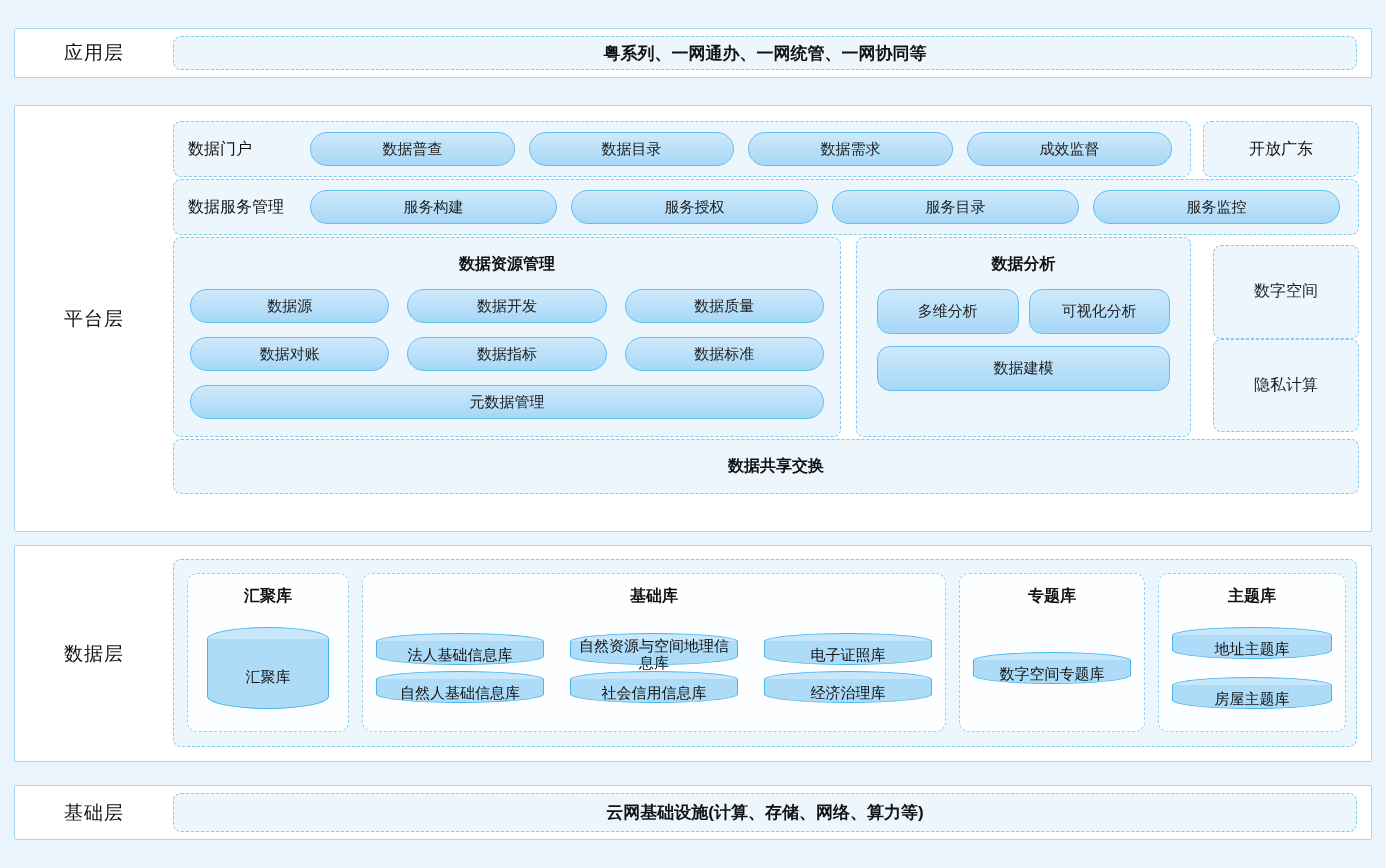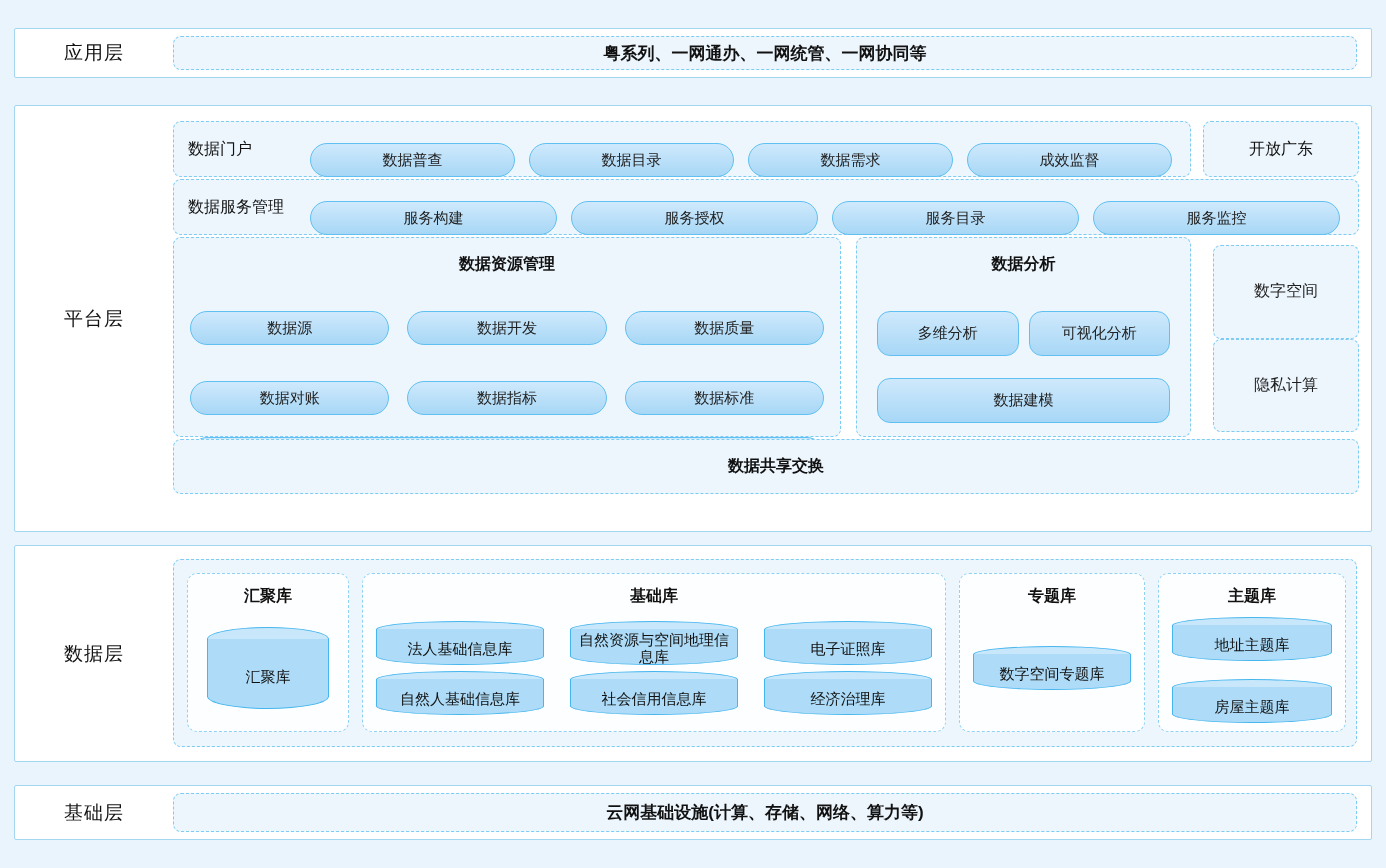--- a/index.html
+++ b/index.html
@@ -54,21 +54,20 @@
   .row-label{width:122px;flex:0 0 122px;font-size:16px;color:#111;}
   .pills{flex:1;display:flex;gap:14px;}
   .pill{
     flex:1;height:34px;
     display:flex;align-items:center;justify-content:center;
     background:linear-gradient(180deg,#cfe9fc 0%,#a7d7f6 100%);
     border:1.5px solid #5fc0f1;
     border-radius:17px;
     font-size:15px;color:#222;
     box-sizing:border-box;
-    margin-top:22px;
   }
   .side-box{
     width:156px;flex:0 0 156px;
     display:flex;align-items:center;justify-content:center;
     font-size:16px;color:#111;
   }
   .p-row3{display:flex;height:200px;flex:0 0 200px;}
   .resource-box{width:668px;flex:0 0 668px;padding:16px 16px 0;margin-right:15px;}
   .box-title{text-align:center;font-size:16px;font-weight:600;color:#111;margin-bottom:14px;}
   .grid3{display:grid;grid-template-columns:1fr 1fr 1fr;gap:14px 18px;margin-bottom:14px;}
@@ -98,21 +97,21 @@
   .data-box .box-title{margin-bottom:10px;}
   .hub-box{width:162px;flex:0 0 162px;}
   .base-box{flex:1;}
   .special-box{width:186px;flex:0 0 186px;}
   .theme-box{width:188px;flex:0 0 188px;}
   .db-grid3{display:grid;grid-template-columns:repeat(3,1fr);gap:6px 26px;flex:1;align-content:center;}
   .db-grid1{display:grid;grid-template-columns:1fr;gap:18px;flex:1;align-content:center;}
   .hub-cyl-wrap{flex:1;display:flex;align-items:center;justify-content:center;}
 
   
-  .cyl{position:relative;height:44px;}
+  .cyl{position:relative;height:32px;}
   .cyl .cyl-top{
     position:absolute;left:0;right:0;top:0;height:17px;
     background:#c8e7fb;border:1.5px solid #45b6ee;
     border-radius:50%;box-sizing:border-box;
   }
   .cyl .cyl-body{
     position:absolute;left:0;right:0;top:8px;bottom:0;
     background:#aedcf8;border:1.5px solid #45b6ee;border-top:none;
     border-radius:0 0 55% 55% / 0 0 10px 10px;box-sizing:border-box;
   }

